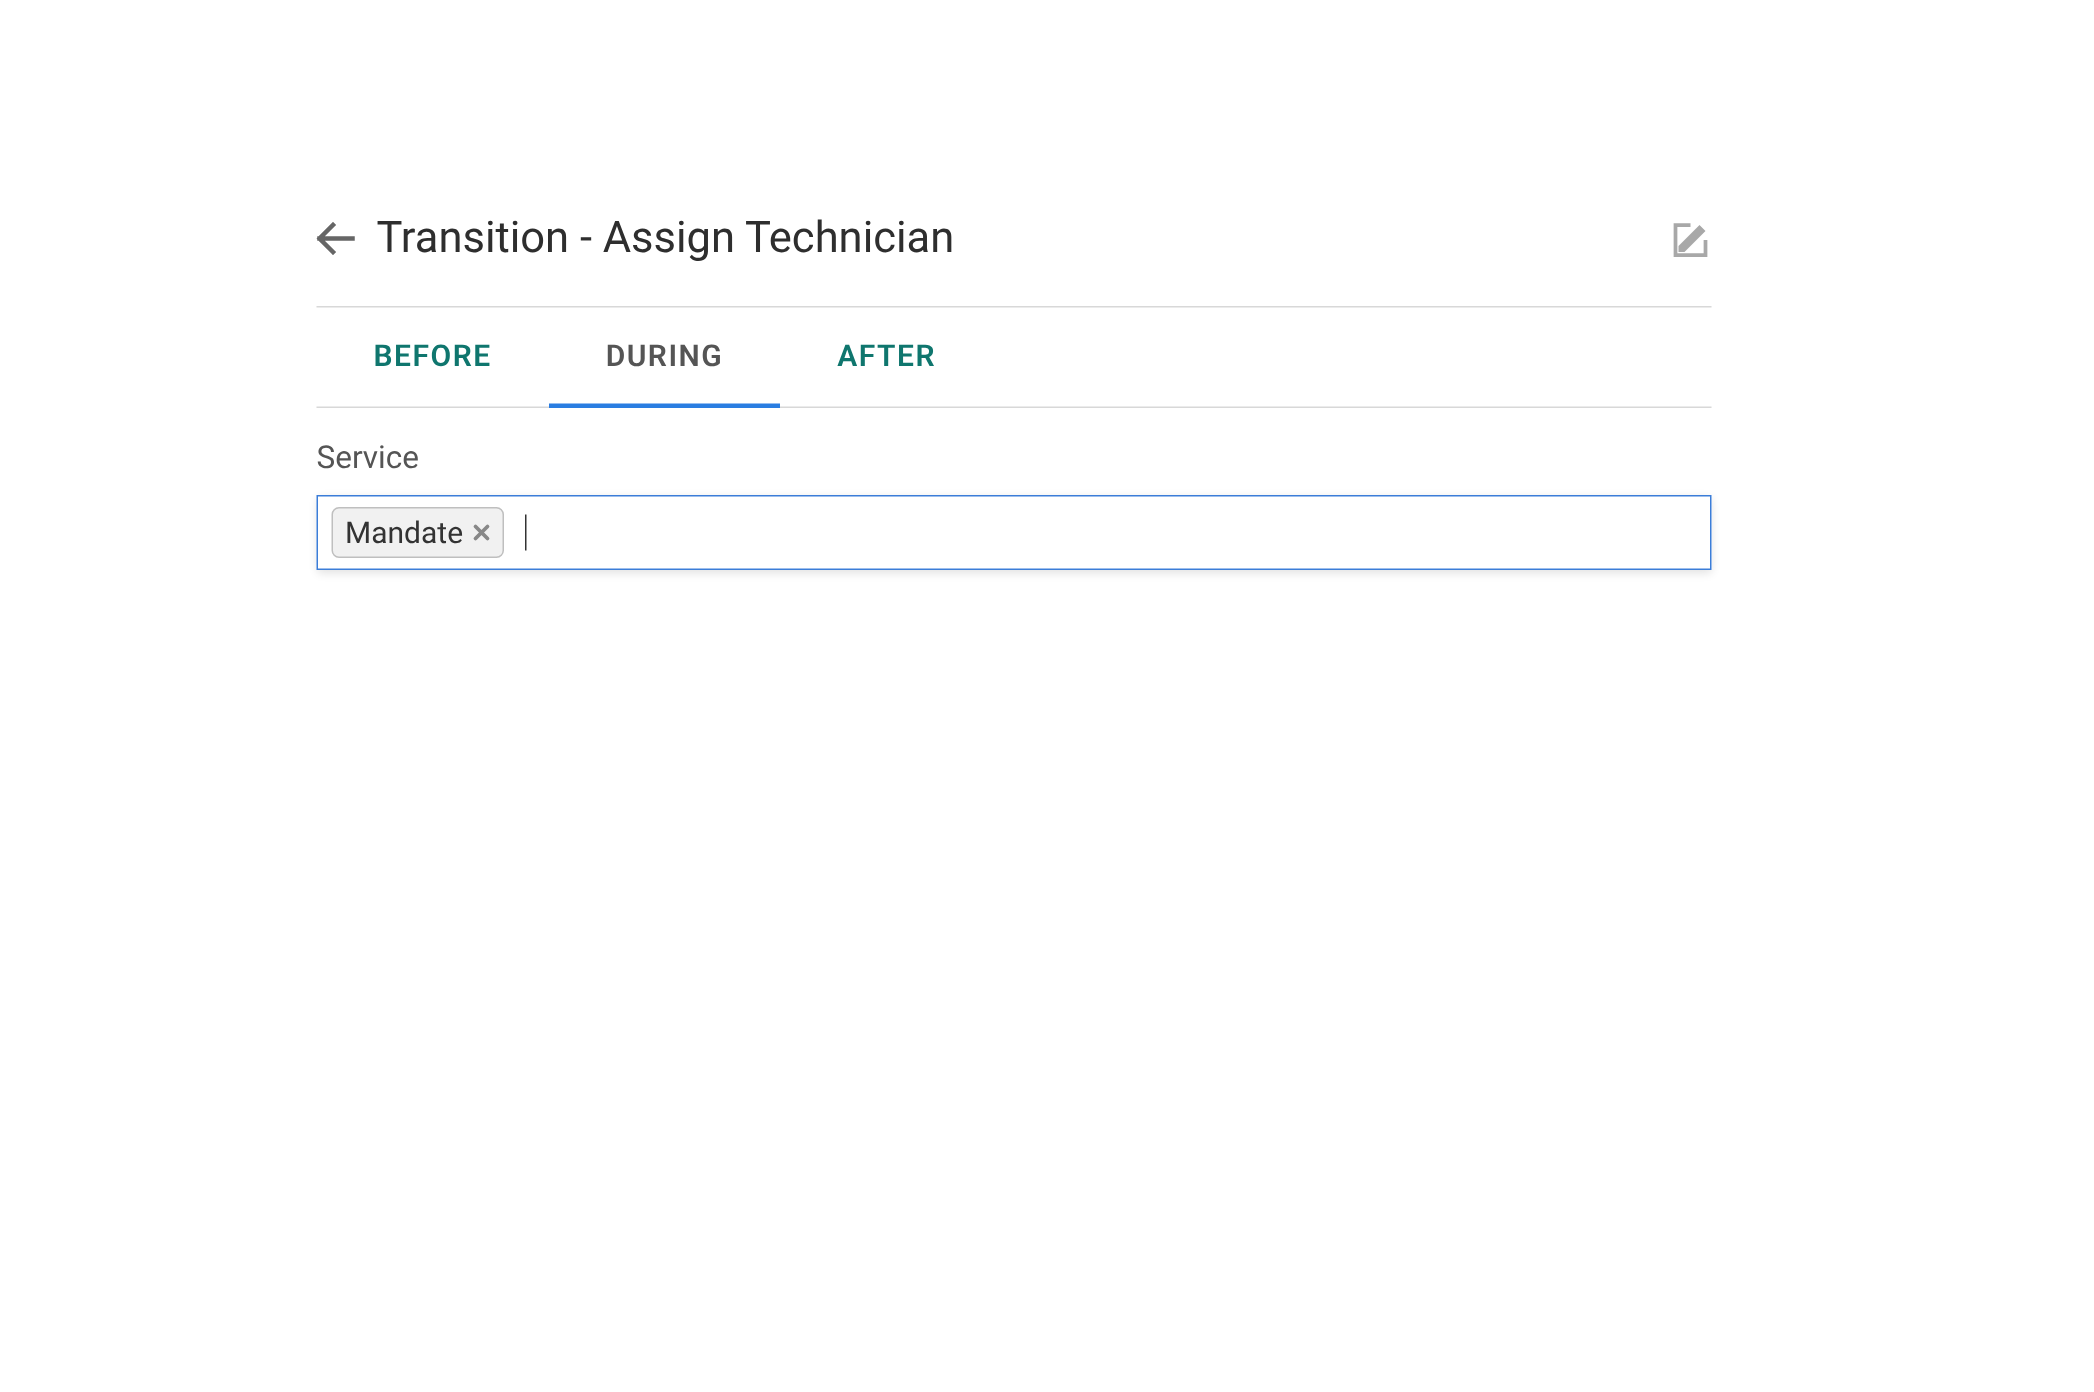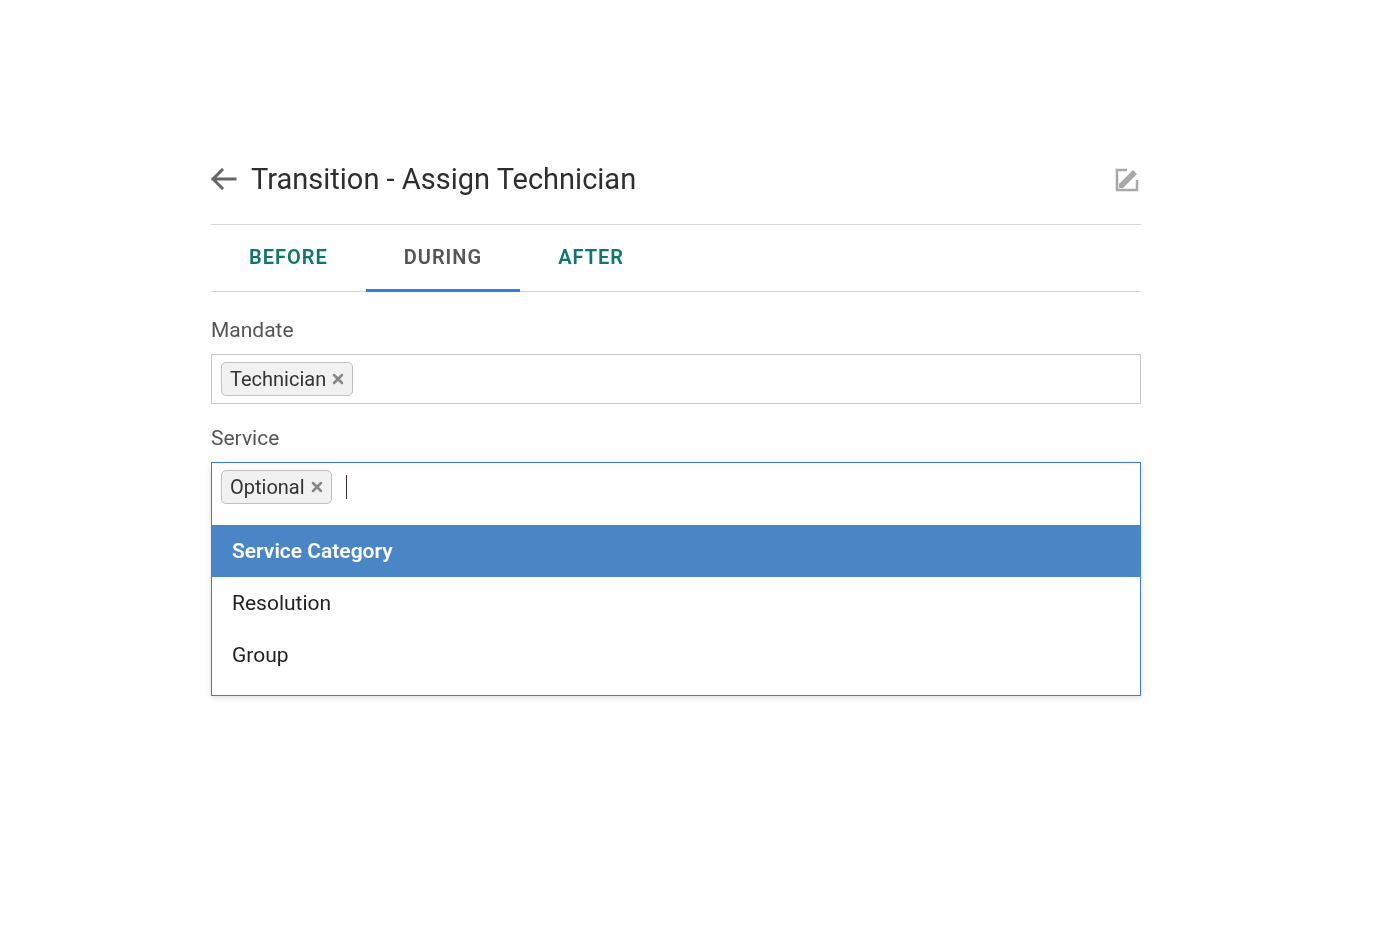--- a/index.html
+++ b/index.html
@@ -10,21 +10,20 @@
     body {
       font-family: -apple-system, BlinkMacSystemFont, "Segoe UI", Roboto, Helvetica, Arial, sans-serif;
       background: #ffffff;
       width: 1396px;
       height: 928px;
     }
     .container {
       padding-top: 142px;
       padding-left: 211px;
       padding-right: 255px;
-      margin-top: 20px;
     }
     .header {
       display: flex;
       align-items: center;
       justify-content: space-between;
       padding-bottom: 28px;
     }
     .header-left {
       display: flex;
       align-items: center;
@@ -168,45 +167,29 @@
   <hr class="divider">
 
   <div class="tabs">
     <div class="tab inactive">BEFORE</div>
     <div class="tab active">DURING</div>
     <div class="tab inactive">AFTER</div>
   </div>
 
   <hr class="tab-divider">
 
-  <div class="section-wrap">
-    <div class="section-label">Mandate</div>
-    <div class="field-box">
-      <span class="tag">
-        <span>Technician</span>
-        <svg class="tag-remove" width="12" height="12" viewBox="0 0 12 12">
-          <path d="M 2 2 L 10 10 M 10 2 L 2 10" stroke="#888" stroke-width="2.5" stroke-linecap="round"></path>
-        </svg>
-      </span>
-    </div>
-  </div>
 
   <div class="section-wrap" style="margin-top:22px;">
     <div class="section-label">Service</div>
     <div class="dropdown">
       <div style="padding:7px 9px; display:flex; align-items:center; gap:8px;">
         <span class="tag">
-          <span>Optional</span>
+          <span>Mandate</span>
           <svg class="tag-remove" width="12" height="12" viewBox="0 0 12 12">
             <path d="M 2 2 L 10 10 M 10 2 L 2 10" stroke="#888" stroke-width="2.5" stroke-linecap="round"></path>
           </svg>
         </span>
         <span class="cursor"></span>
-      </div>
-      <div class="dropdown-content">
-        <div class="dropdown-item highlighted">Service Category</div>
-        <div class="dropdown-item">Resolution</div>
-        <div class="dropdown-item">Group</div>
       </div>
     </div>
   </div>
 
 </div>
 
 </body></html>

